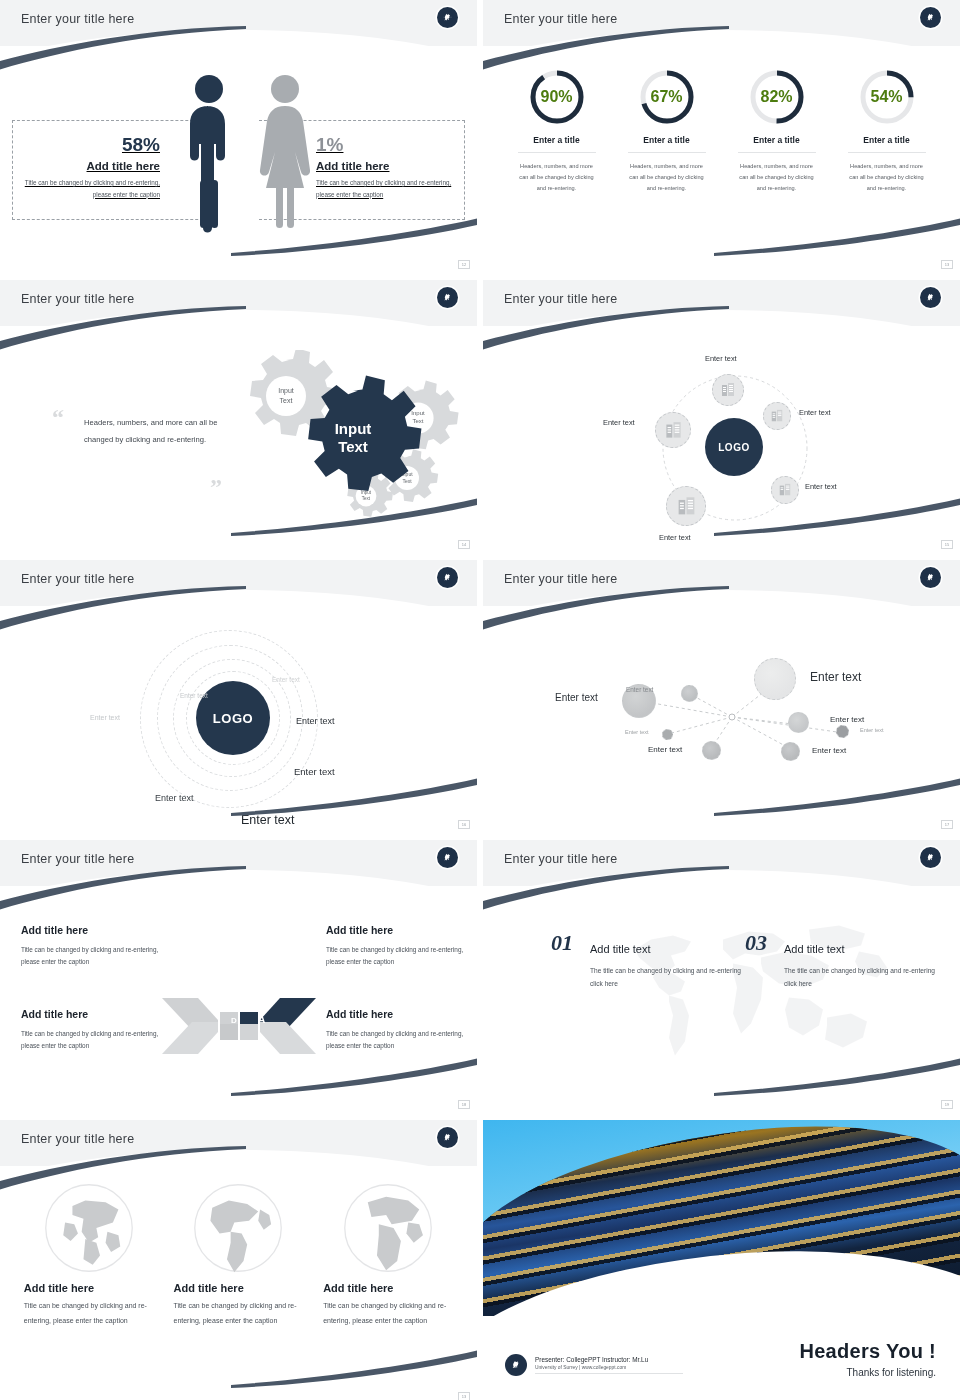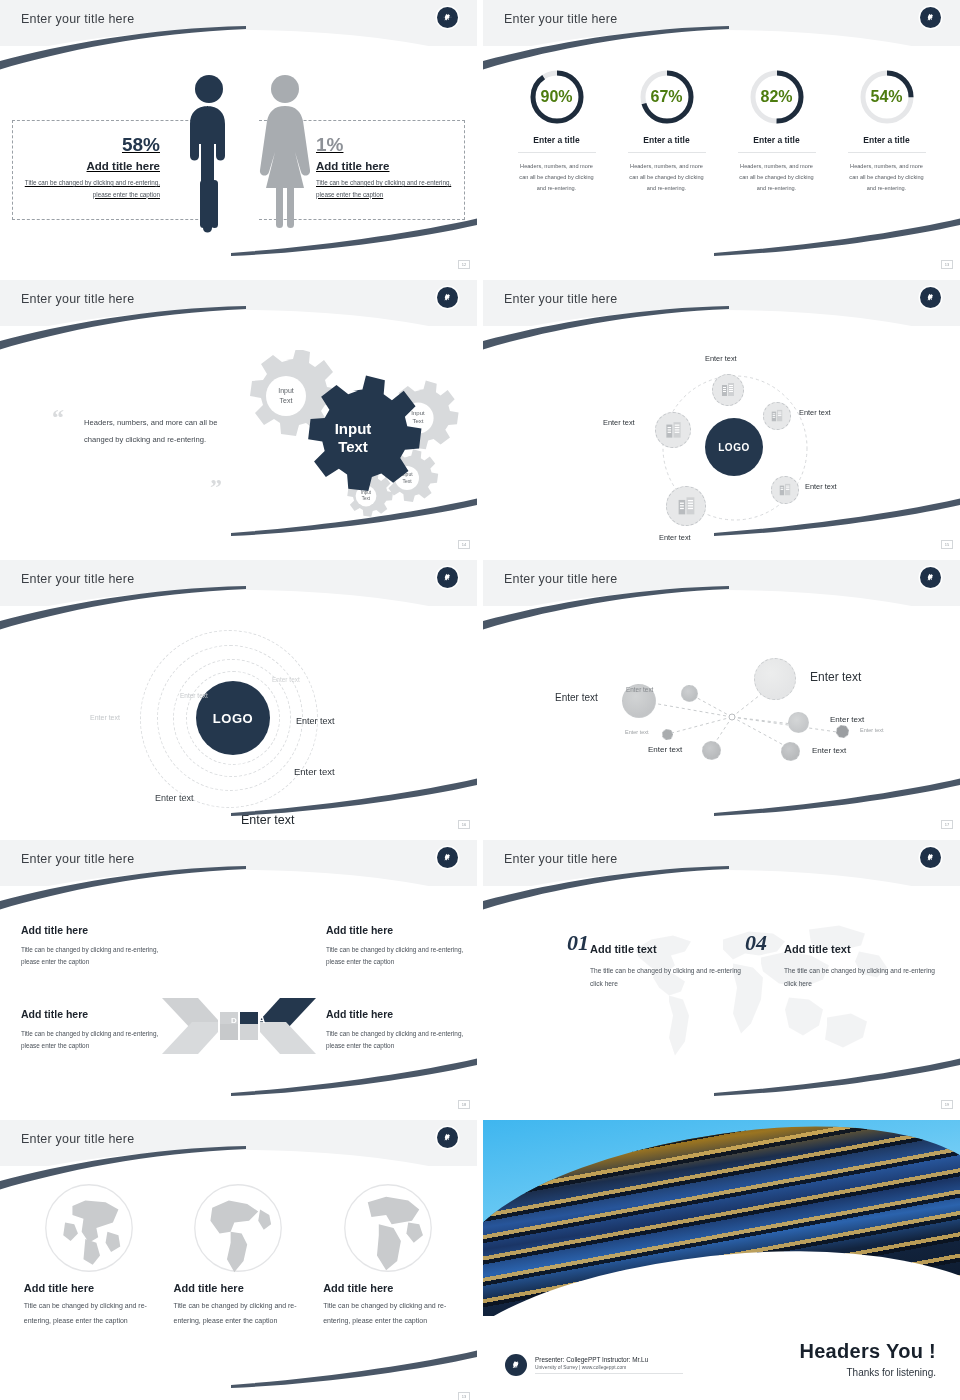--- a/index.html
+++ b/index.html
@@ -102,21 +102,21 @@
   .bub { position:absolute; border-radius:50%; border:1px dashed #c9ccce; }
 
   
   .s7-t { position:absolute; font-size:10.5px; font-weight:bold; color:#1b222b; }
   .s7-c { position:absolute; font-size:6.4px; color:#4a5159; line-height:1.95; width:150px; }
   .xlab { position:absolute; font-size:8px; font-weight:bold; color:#fff; }
 
   
   .bignum { position:absolute; font-size:22px; font-weight:bold; font-style:italic;
             color:#22344a; font-family:"Liberation Serif", serif; }
-  .n-t { position:absolute; font-size:11px; font-weight:bold; color:#1b222b; }
+  .n-t { position:absolute; font-size:11px; font-weight:normal; color:#1b222b; }
   .n-c { position:absolute; font-size:6.6px; color:#4a5159; line-height:2.0; width:165px; }
 
   
   .g-row { position:absolute; top:16px; left:0; width:100%;
            display:flex; justify-content:space-around; padding:0 14px; }
   .g-cell { width:130px; }
   .g-img { width:92px; height:92px; margin:0 auto; position:relative; }
   .g-t { font-size:11px; font-weight:bold; color:#1b222b; margin-top:8px; }
   .g-c { font-size:7px; color:#4a5159; line-height:2.1; margin-top:5px; }
 
@@ -602,24 +602,24 @@
           <path d="M58,82 l14,4 6,16 -4,26 -10,14 -6,-18 4,-22 -4,-14z"></path>
           <path d="M112,26 l26,-8 24,2 12,8 -8,10 -18,4 -14,-2 -12,6 -10,-10z"></path>
           <path d="M122,50 l20,4 10,10 -2,22 -10,24 -10,10 -8,-20 4,-26 -4,-16z"></path>
           <path d="M150,44 l26,-6 24,4 18,10 -6,14 -20,8 -24,-4 -16,-12 -2,-8z"></path>
           <path d="M178,84 l20,2 14,10 -4,16 -16,10 -14,-8 -4,-18 4,-12z"></path>
           <path d="M216,104 l24,-4 16,8 -4,16 -20,10 -18,-8 2,-14z"></path>
           <path d="M198,16 l30,-4 26,8 -4,12 -26,6 -24,-8 -2,-14z"></path>
           <path d="M248,38 l20,4 8,12 -10,10 -16,-4 -6,-12 4,-10z"></path>
         </g>
       </svg>
-      <div class="bignum" style="left:84px;top:44px;text-align:center;">01</div>
+      <div class="bignum" style="left:68px;top:44px;text-align:center;">01</div>
       <div class="n-t" style="left:107px;top:57px;">Add title text</div>
       <div class="n-c" style="left:107px;top:78px;">The title can be changed by clicking and re-entering click here</div>
-      <div class="bignum" style="left:262px;top:44px;">04</div>
+      <div class="bignum" style="left:262px;top:44px;">03</div>
       <div class="n-t" style="left:301px;top:57px;">Add title text</div>
       <div class="n-c" style="left:301px;top:78px;">The title can be changed by clicking and re-entering click here</div>
     </div>
     <div class="pagenum">19</div>
   </div>
 
   <div class="slide">
     <div class="hdr">
         <div class="hdr-curve"></div>
       </div>

